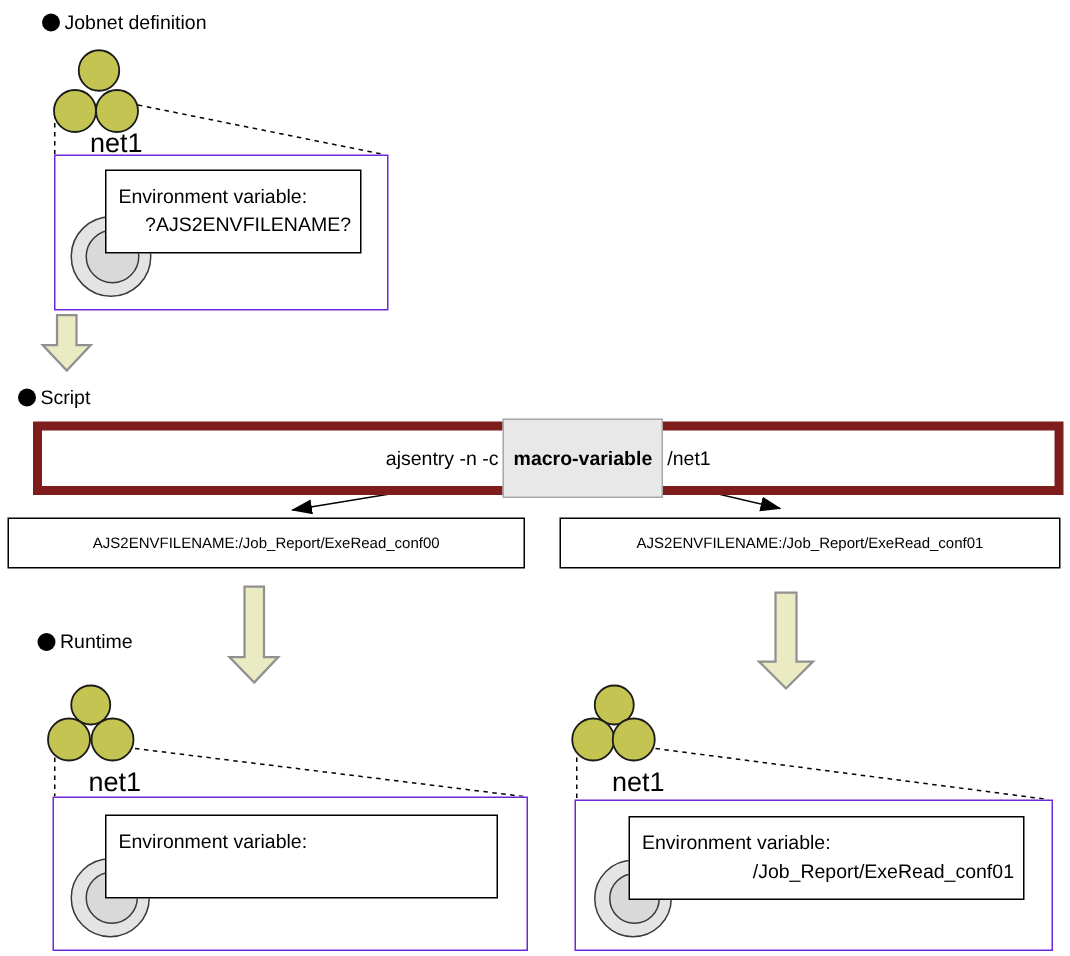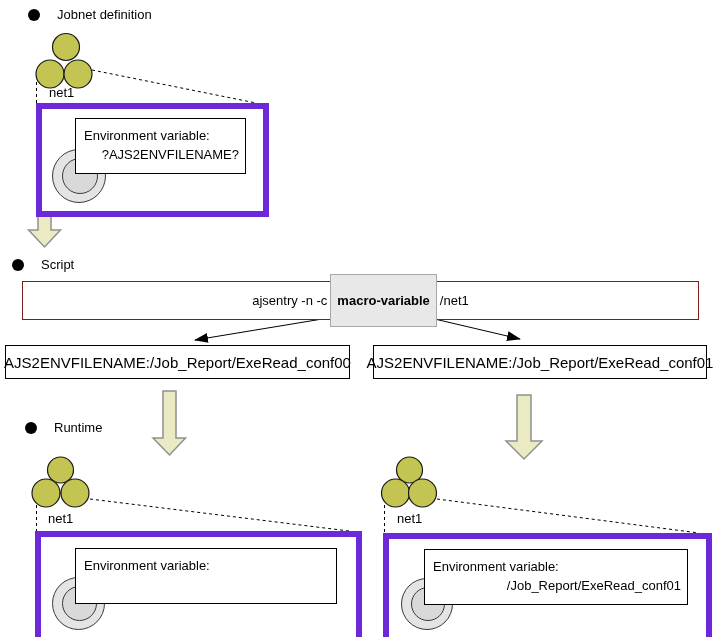--- a/index.html
+++ b/index.html
@@ -2,56 +2,56 @@
 <html><head>
 <meta charset="utf-8">
 <style>
   html,body{margin:0;padding:0;background:#fff;}
   .canvas{
     position:relative;width:713px;height:637px;background:#ffffff;
     font-family:"Liberation Sans", sans-serif;color:#000;overflow:hidden;
   }
   .lines-layer{position:absolute;left:0;top:0;z-index:0;}
   .sec-label{
-    position:absolute;display:flex;align-items:center;gap:17px;
+    position:absolute;display:flex;align-items:center;gap:3px;
     font-size:13px;z-index:2;white-space:nowrap;
   }
   .bullet{width:12px;height:12px;background:#000;border-radius:50%;flex:0 0 auto;}
-  .netname{position:absolute;font-size:13px;z-index:2;white-space:nowrap;}
+  .netname{position:absolute;font-size:18px;z-index:2;white-space:nowrap;margin-left:11px;}
   .outer-box{
-    position:absolute;background:#fff;border:6px solid #6d28d9;z-index:1;
+    position:absolute;background:#fff;border:1px solid #6d28d9;z-index:1;
   }
   .job-circle{
     position:absolute;border-radius:50%;
     background:#e4e4e4;border:1px solid #3a3a3a;z-index:1;
   }
   .job-circle-inner{
     position:absolute;border-radius:50%;
     background:#d9d9d9;border:1px solid #3a3a3a;
   }
   .env-box{
     position:absolute;background:#fff;border:1px solid #000;z-index:2;
     font-size:13px;line-height:19px;padding-top:7px;box-sizing:border-box;
   }
   .env-line1{padding-left:8px;text-align:left;white-space:nowrap;}
   .env-line2{text-align:right;padding-right:6px;white-space:nowrap;padding-left:20px;}
   .script-box{
     position:absolute;left:22px;top:281px;width:675px;height:37px;
-    background:#fff;border:1px solid #7f1d1d;z-index:1;
+    background:#fff;border:6px solid #7f1d1d;z-index:1;
     display:flex;align-items:center;justify-content:center;
     font-size:13px;white-space:pre;
   }
   .macro-chip{
     display:inline-block;background:#e8e8e8;border:1px solid #a8a8a8;
     font-weight:bold;padding:18px 6px;margin:0 3px;
   }
   .value-box{
     position:absolute;background:#fff;border:1px solid #000;z-index:1;
     display:flex;align-items:center;justify-content:center;
-    font-size:15px;white-space:nowrap;
+    font-size:10px;white-space:nowrap;
   }
 </style>
 </head>
 <body>
 
 <div class="canvas">
 
   <svg class="lines-layer" width="713" height="637" viewBox="0 0 713 637">
     <defs>
       <marker id="ah" markerWidth="16" markerHeight="12" refX="13" refY="5" orient="auto" markerUnits="userSpaceOnUse">

